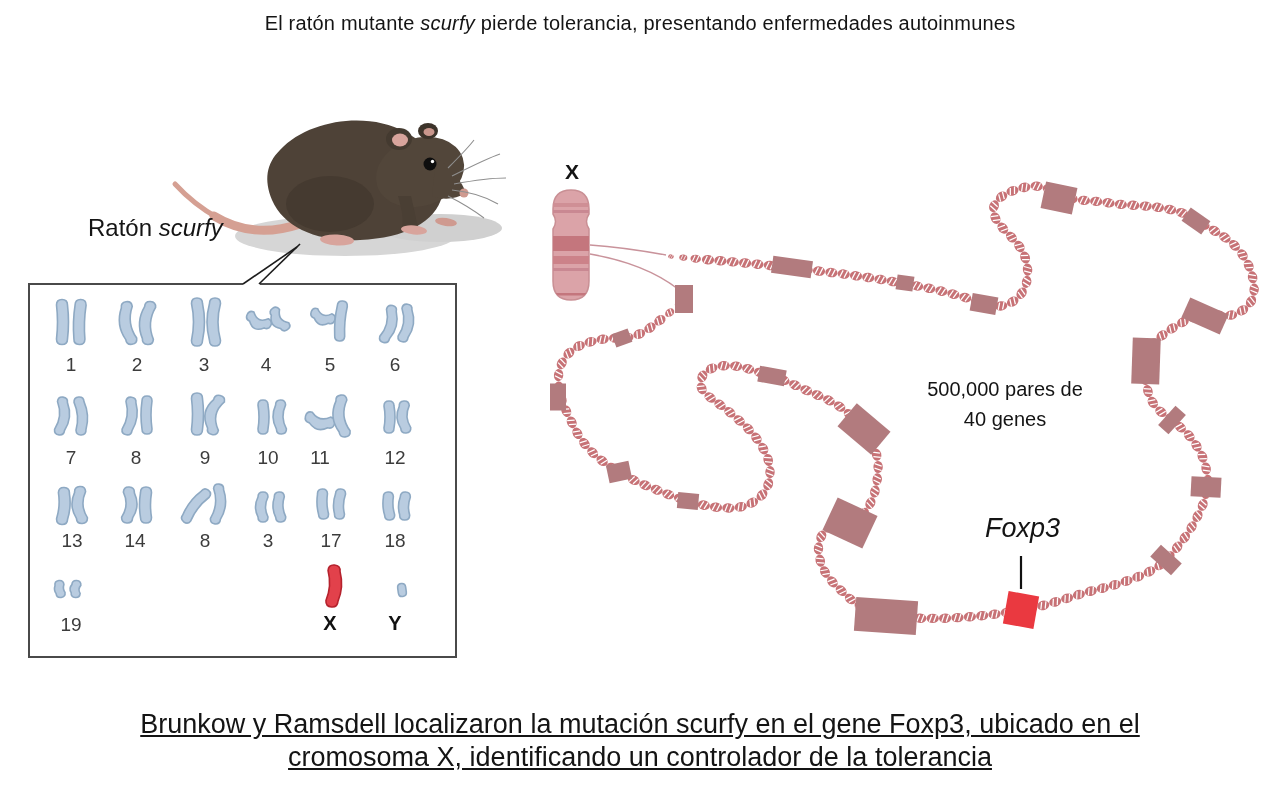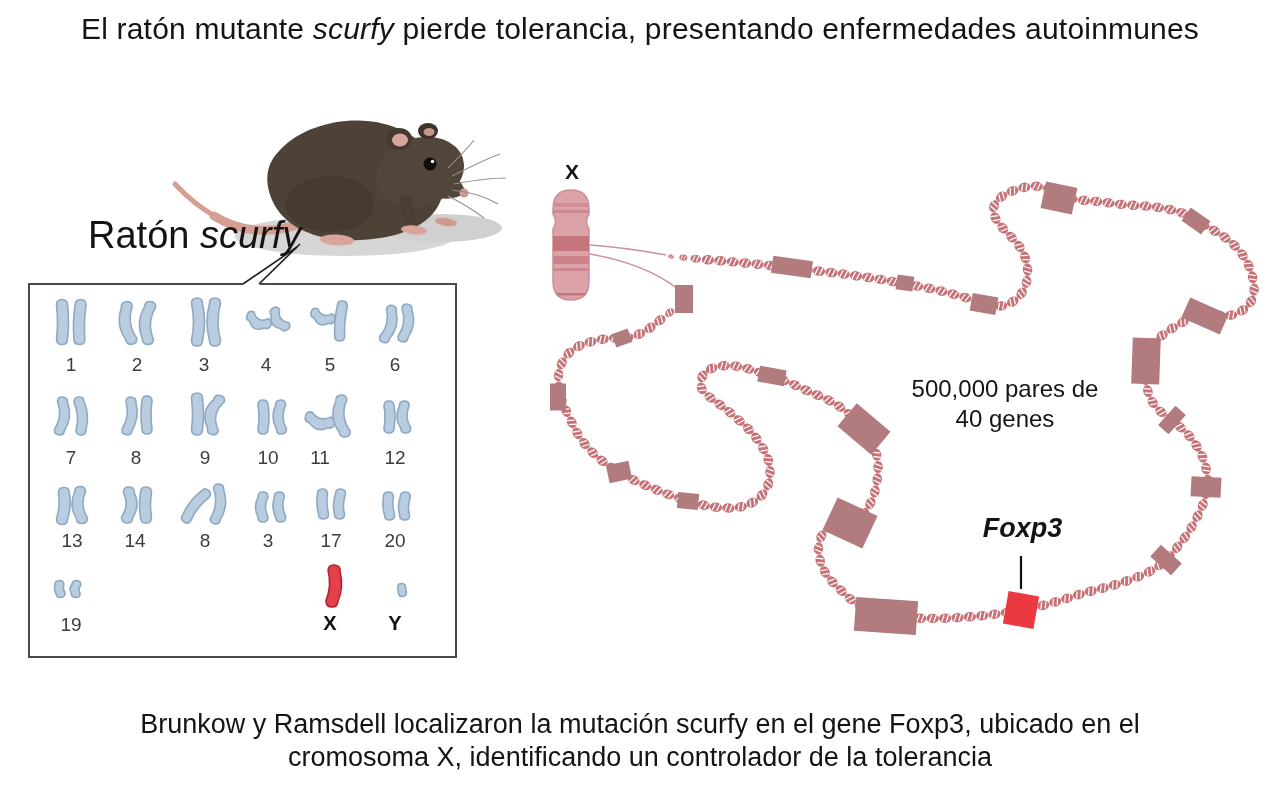--- a/index.html
+++ b/index.html
@@ -1,34 +1,34 @@
 <!DOCTYPE html>
 <html><head>
 <meta charset="utf-8">
 <style>
   html,body{margin:0;padding:0;background:#fff;}
   .page{position:relative;width:1280px;height:796px;background:#fff;
         font-family:"Liberation Sans", sans-serif;color:#141414;overflow:hidden;}
   .page-title{position:absolute;left:0;right:0;top:12px;text-align:center;
-        font-size:30px;letter-spacing:.2px;z-index:3;}
-  .mouse-label{position:absolute;left:88px;top:214px;font-size:38px;z-index:3;}
+        font-size:20px;letter-spacing:.2px;z-index:3;}
+  .mouse-label{position:absolute;left:88px;top:214px;font-size:24px;z-index:3;}
   .kbox{position:absolute;left:28px;top:283px;width:429px;height:375px;
         border:2px solid #4a4a4a;background:#fff;box-sizing:border-box;z-index:1;}
   #scene{position:absolute;left:0;top:0;z-index:2;}
   .klabel{position:absolute;width:36px;margin-left:-18px;text-align:center;
         font-size:19px;color:#3c3c3c;z-index:3;}
   .kbold{font-weight:bold;color:#111;font-size:20px;}
   .xchrom-label{position:absolute;left:554px;top:160px;width:36px;text-align:center;
         font-weight:bold;font-size:21px;z-index:3;}
   .gene-annot{position:absolute;left:876px;top:374px;width:258px;text-align:center;
-        font-size:24px;line-height:30px;z-index:3;}
+        font-size:20px;line-height:30px;z-index:3;}
   .foxp3-label{position:absolute;left:950px;top:513px;width:145px;text-align:center;
-        font-weight:bold;font-style:italic;font-size:27px;z-index:3;}
+        font-weight:normal;font-style:italic;font-size:27px;z-index:3;}
   .caption{position:absolute;left:0;right:0;top:708px;text-align:center;
-        font-size:27px;line-height:33px;z-index:3;}
+        font-size:27px;line-height:33px;z-index:3;text-decoration:underline;}
 </style>
 </head>
 <body>
 
 <div class="page">
 
   <div class="page-title"><span>El ratón mutante </span><i>scurfy</i><span> pierde tolerancia, presentando enfermedades autoinmunes</span></div>
 
   <div class="mouse-label"><span>Ratón </span><i>scurfy</i></div>
 
@@ -44,21 +44,21 @@
   <div class="klabel" style="left:136px;top:447px">8</div>
   <div class="klabel" style="left:205px;top:447px">9</div>
   <div class="klabel" style="left:268px;top:447px">10</div>
   <div class="klabel" style="left:320px;top:447px">11</div>
   <div class="klabel" style="left:395px;top:447px">12</div>
   <div class="klabel" style="left:72px;top:530px">13</div>
   <div class="klabel" style="left:135px;top:530px">14</div>
   <div class="klabel" style="left:205px;top:530px">8</div>
   <div class="klabel" style="left:268px;top:530px">3</div>
   <div class="klabel" style="left:331px;top:530px">17</div>
-  <div class="klabel" style="left:395px;top:530px">20</div>
+  <div class="klabel" style="left:395px;top:530px">18</div>
   <div class="klabel" style="left:71px;top:614px">19</div>
   <div class="klabel kbold" style="left:330px;top:612px">X</div>
   <div class="klabel kbold" style="left:395px;top:612px">Y</div>
 
   <div class="xchrom-label">X</div>
 
   <div class="gene-annot">
     <div>500,000 pares de</div>
     <div>40 genes</div>
   </div>

